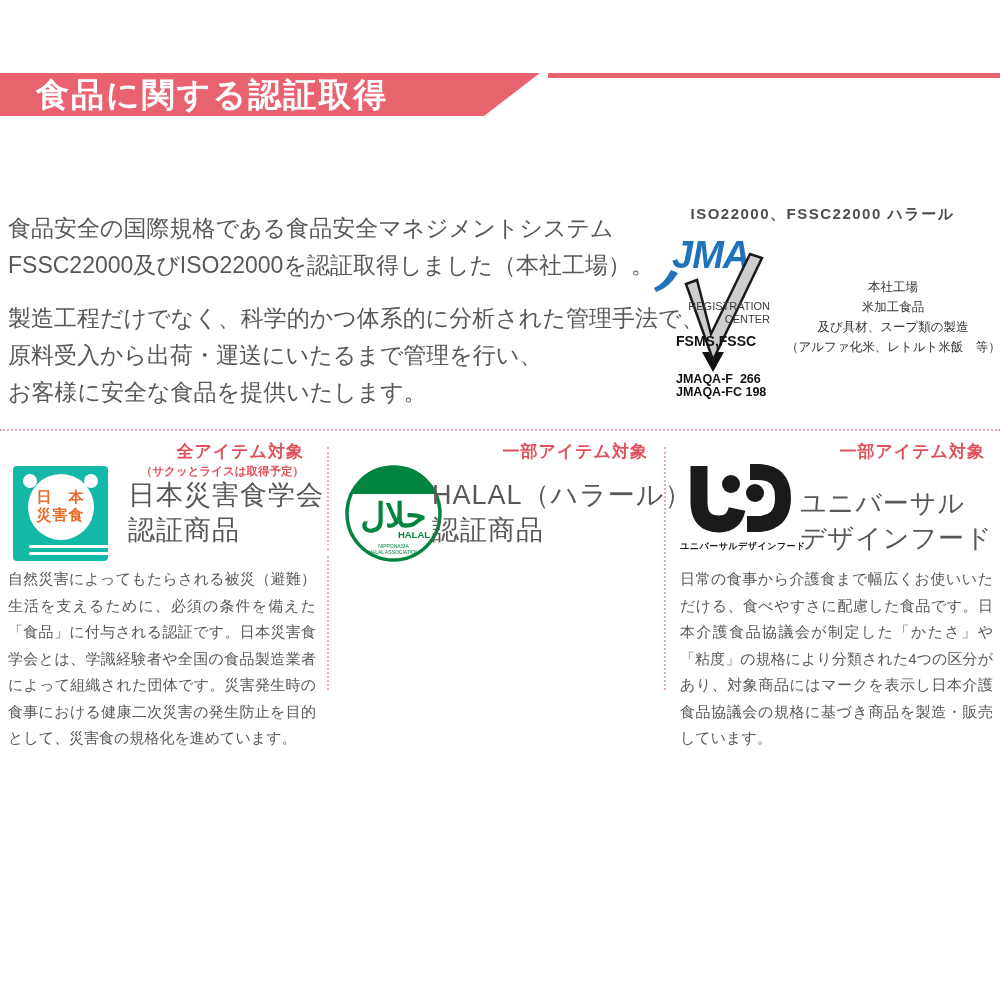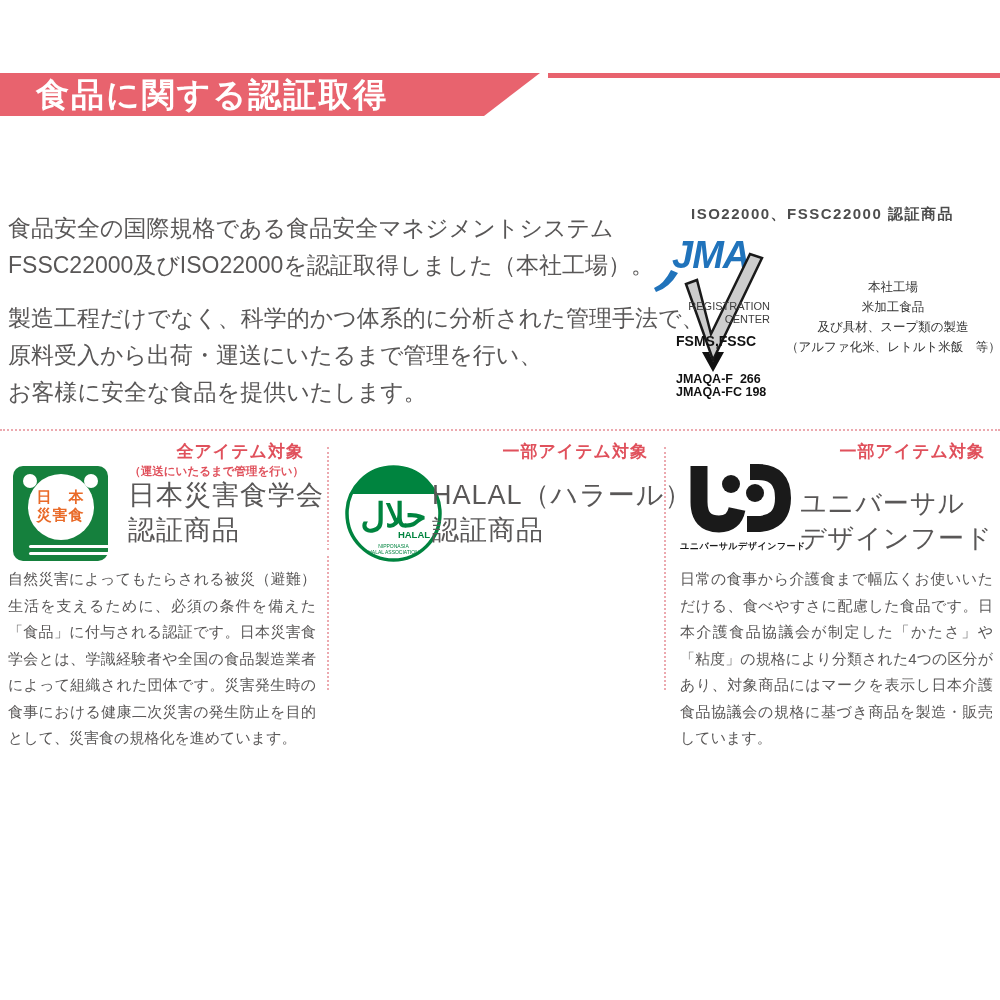--- a/index.html
+++ b/index.html
@@ -46,21 +46,21 @@
   .t3{left:800px;top:486px;font-size:26px;}
 
   .cert-body{position:absolute;top:566px;font-size:15px;line-height:26.5px;color:#595757;
         text-align:justify;}
   .b1{left:8px;width:308px;}
   .b2{left:340px;width:312px;}
   .b3{left:680px;width:313px;}
 
   
   .logo-disaster{position:absolute;left:13px;top:466px;width:95px;height:95px;
-        background:#15803d;border-radius:10px;}
+        background:#14b8a6;border-radius:4px;}
   .ld-dot{position:absolute;top:8px;width:14px;height:14px;border-radius:50%;background:#fff;}
   .ld-dot.l{left:10px;} .ld-dot.r{right:10px;}
   .ld-circle{position:absolute;left:50%;top:8px;transform:translateX(-50%);width:66px;height:66px;
         background:#fff;border-radius:50%;text-align:center;box-sizing:border-box;padding-top:14px;}
   .ld-circle div{font-size:15px;font-weight:bold;color:#e96a28;line-height:18px;letter-spacing:1px;}
   .ld-bar{position:absolute;left:16px;right:16px;height:3.5px;background:#fff;border-radius:2px;}
   .ld-bar.b1{bottom:13px;} .ld-bar.b2{bottom:6px;}
 
   
   .logo-halal{position:absolute;left:345px;top:465px;}
@@ -83,21 +83,21 @@
   <div class="intro p1">
     <div>食品安全の国際規格である食品安全マネジメントシステム</div>
     <div>FSSC22000及びISO22000を認証取得しました（本社工場）。</div>
   </div>
   <div class="intro p2">
     <div>製造工程だけでなく、科学的かつ体系的に分析された管理手法で、</div>
     <div>原料受入から出荷・運送にいたるまで管理を行い、</div>
     <div>お客様に安全な食品を提供いたします。</div>
   </div>
 
-  <div class="jma-heading">ISO22000、FSSC22000 認証商品</div>
+  <div class="jma-heading">ISO22000、FSSC22000 ハラール</div>
 
   <svg class="jma-logo" width="160" height="175" viewBox="0 0 160 175">
     <path d="M4,64 Q14,60 21,46 L28,49 Q19,64 6,68 Z" fill="#2073bb"></path>
     <text x="22" y="44" font-size="38" font-weight="bold" font-style="italic" fill="#2073bb" letter-spacing="-1">JMA</text>
     <polygon points="36,60 63,136 112,34 100,30 61,110 47,56" fill="#cdcdcd" stroke="#1a1a1a" stroke-width="2.5"></polygon>
     <text x="120" y="86" text-anchor="end" font-size="11" fill="#3d3d3d">REGISTRATION</text>
     <text x="120" y="99" text-anchor="end" font-size="11" fill="#3d3d3d">CENTER</text>
     <text x="26" y="122" font-size="14" font-weight="bold" fill="#111">FSMS,FSSC</text>
     <polygon points="52,128 63,148 74,128 67,128 63,138 59,128" fill="#111"></polygon>
     <text x="26" y="159" font-size="12.5" font-weight="bold" fill="#111" xml:space="preserve">JMAQA-F  266</text>
@@ -110,21 +110,21 @@
     <div>及び具材、スープ類の製造</div>
     <div>（アルファ化米、レトルト米飯　等）</div>
   </div>
 
   <div class="hr-dotted"></div>
   <div class="vsep s1"></div>
   <div class="vsep s2"></div>
 
   <div class="badge-wrap bw1">
     <div class="badge">全アイテム対象</div>
-    <div class="badge-note">（運送にいたるまで管理を行い）</div>
+    <div class="badge-note">（サクッとライスは取得予定）</div>
   </div>
   <div class="logo-disaster">
     <div class="ld-dot l"></div>
     <div class="ld-dot r"></div>
     <div class="ld-circle">
       <div>日　本</div>
       <div>災害食</div>
     </div>
     <div class="ld-bar b1"></div>
     <div class="ld-bar b2"></div>

